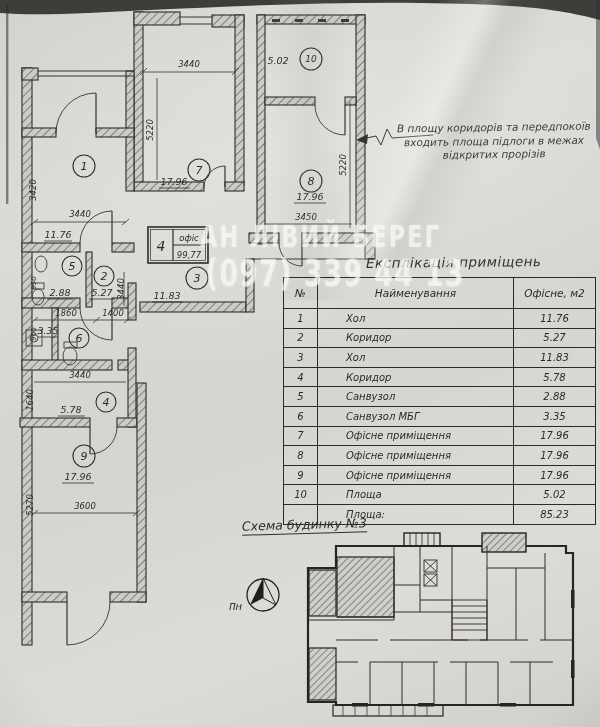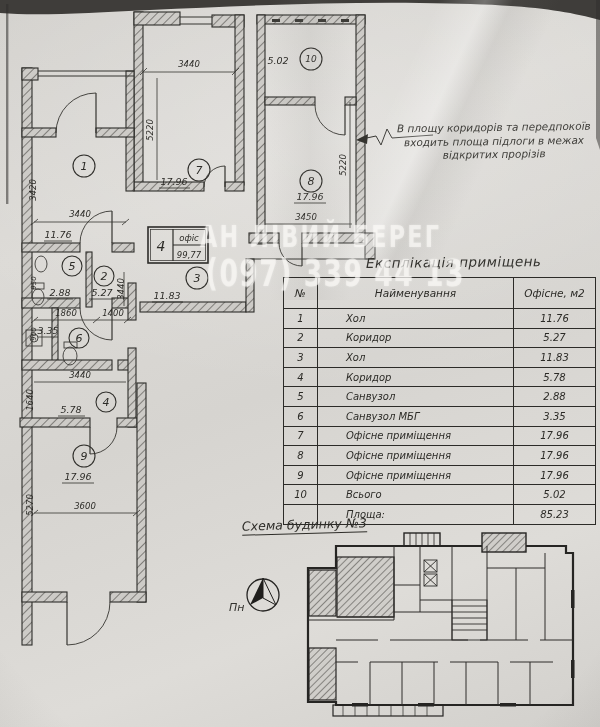--- a/index.html
+++ b/index.html
@@ -41,21 +41,21 @@
   .xc{border-left:1px solid #2c2b28;display:flex;align-items:center;justify-content:center;
     font-style:italic;font-size:10px;color:#2b2a26;overflow:hidden;}
   .xc:first-child{border-left:none;}
   .xc.name{justify-content:flex-start;padding-left:28px;}
   .xrow.hdr .xc{font-size:10.5px;}
   .xrow.hdr .xc.name{justify-content:center;padding-left:0;}
 
   
   #schemeTitle{position:absolute;left:242px;top:517px;font-style:italic;font-size:12.5px;color:#2e2d29;
     border-bottom:1.2px solid #2e2d29;padding-bottom:1px;transform:rotate(-1.6deg);z-index:6;}
-  #northLabel{position:absolute;left:229px;top:601px;font-style:italic;font-size:11px;color:#34332f;z-index:6;}
+  #northLabel{position:absolute;left:229px;top:601px;font-style:italic;font-size:11px;color:#34332f;z-index:6;font-family:Liberation Mono, monospace;}
 </style>
 </head>
 <body>
 
 <div id="page">
 
   <svg id="lineart" width="600" height="727" viewBox="0 0 600 727">
     <defs>
       <pattern id="ht" width="6" height="6" patternUnits="userSpaceOnUse" patternTransform="rotate(45)">
         <rect width="6" height="6" fill="#cfcdc9"></rect>
@@ -420,21 +420,21 @@
       <div class="xc name">Офісне приміщення</div>
       <div class="xc">17.96</div>
     </div>
     <div class="xrow">
       <div class="xc">9</div>
       <div class="xc name">Офісне приміщення</div>
       <div class="xc">17.96</div>
     </div>
     <div class="xrow">
       <div class="xc">10</div>
-      <div class="xc name">Всього</div>
+      <div class="xc name">Площа</div>
       <div class="xc">5.02</div>
     </div>
     <div class="xrow">
       <div class="xc"></div>
       <div class="xc name">Площа:</div>
       <div class="xc">85.23</div>
     </div>
   </div>
 
   <div id="schemeTitle">Схема будинку №3</div>

